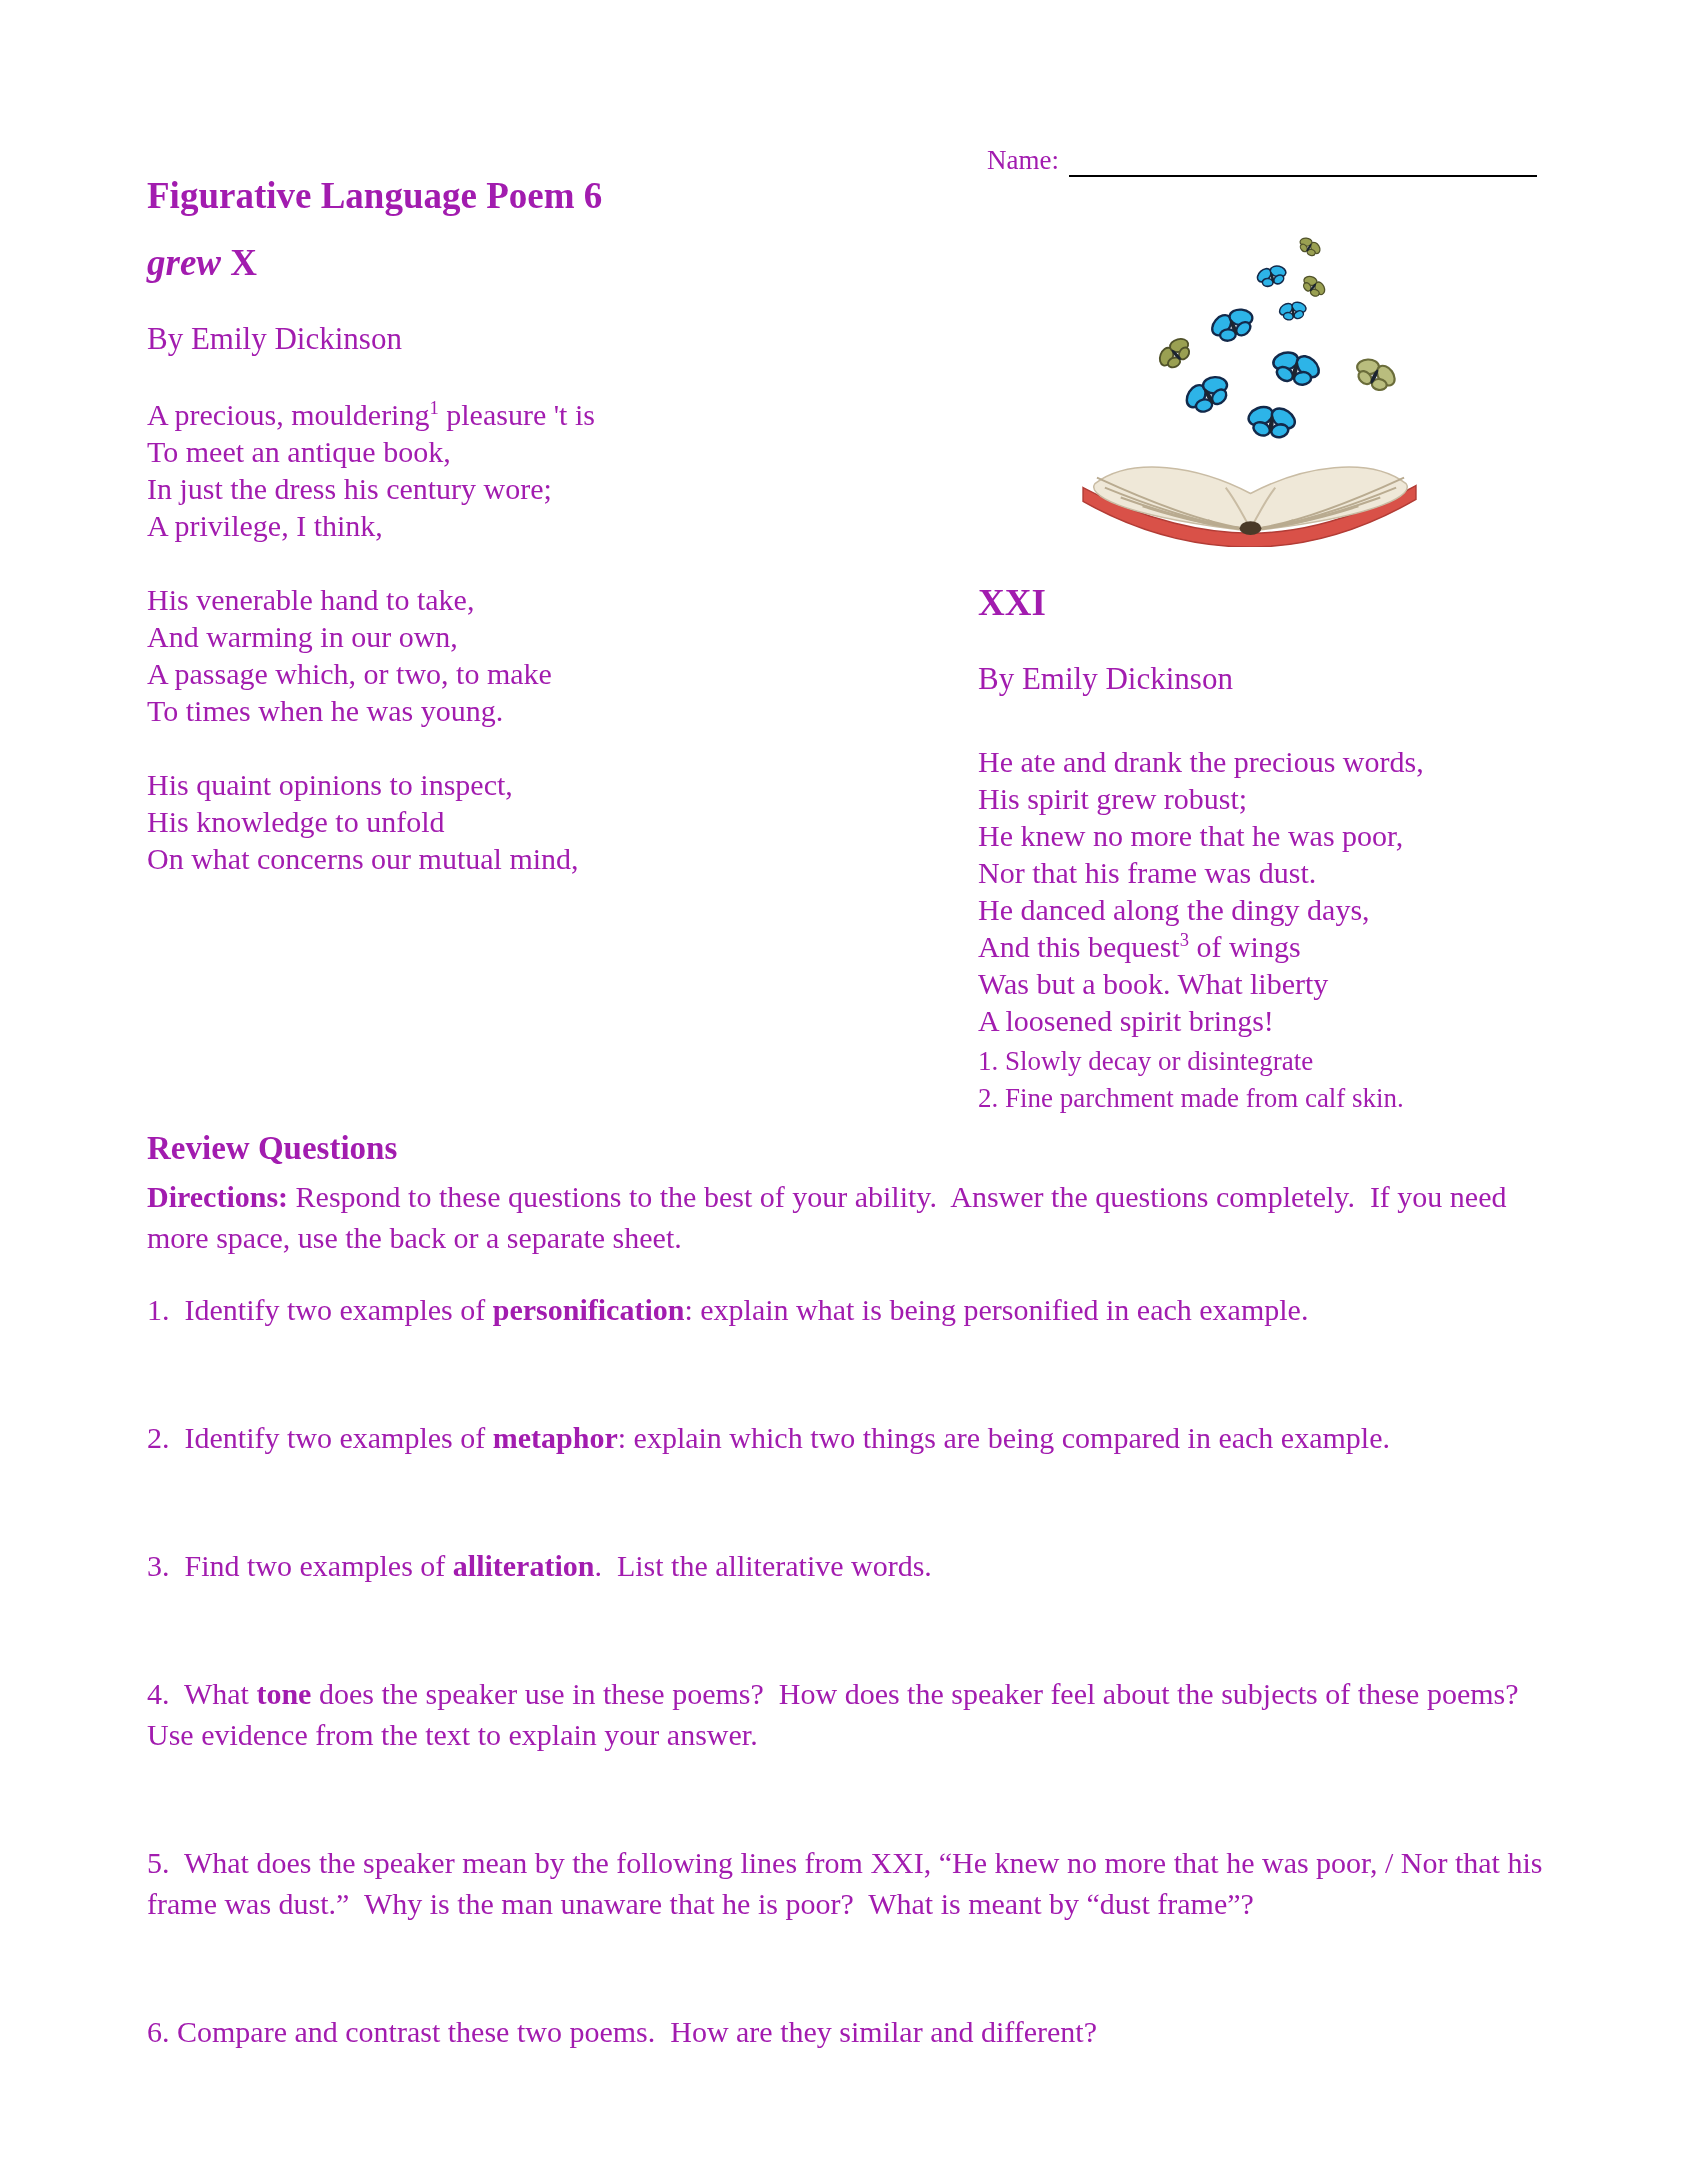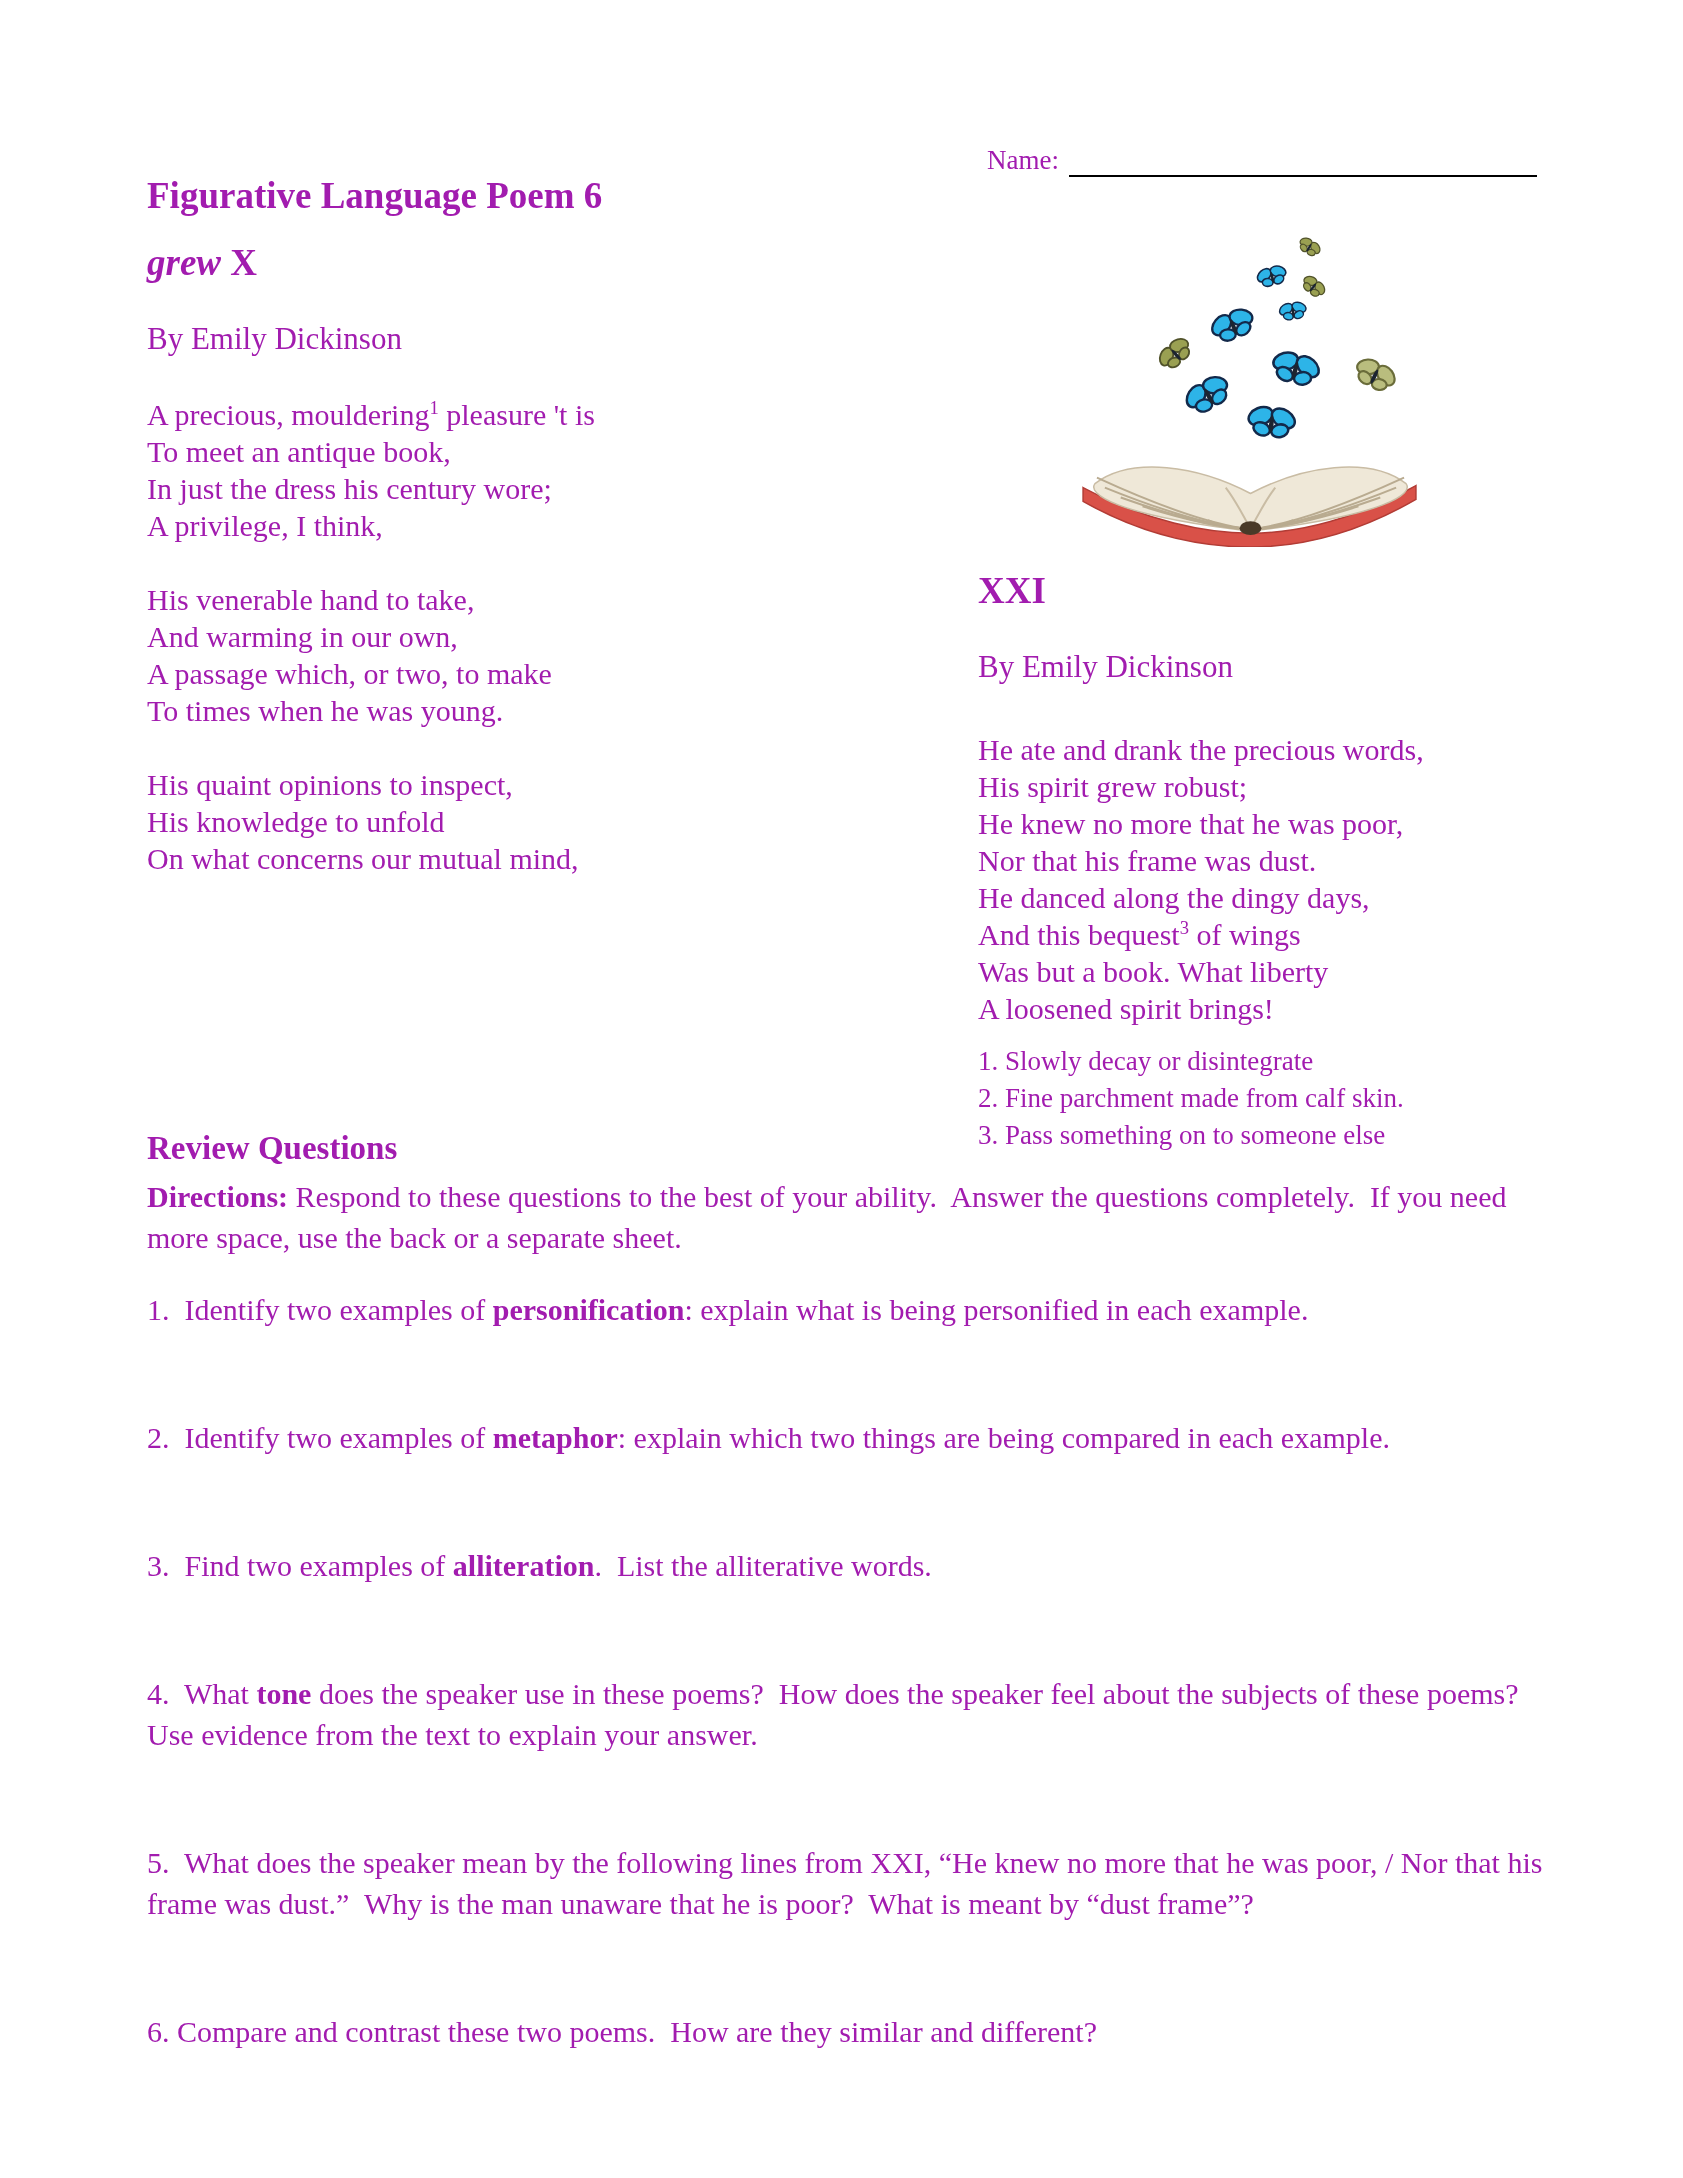--- a/index.html
+++ b/index.html
@@ -28,21 +28,21 @@
   .poem-x .poem-title i{font-style:italic;}
   .byline{font-size:31px;line-height:40px;margin-top:33px;}
   .poem-x .stanzas{margin-top:37px;}
   .poem-line{font-size:30px;line-height:37px;white-space:pre-wrap;}
   .stanza + .stanza{margin-top:37px;}
   sup{font-size:62%;line-height:0;vertical-align:super;}
   
   .illustration{position:absolute;left:1077px;top:228px;width:347px;height:319px;}
   .illustration svg{display:block;width:100%;height:100%;}
   
-  .poem-xxi{position:absolute;left:978px;top:568px;width:594px;}
+  .poem-xxi{position:absolute;left:978px;top:580px;width:594px;}
   .poem-xxi .poem-title{margin:0;font-size:37px;line-height:46px;font-weight:bold;}
   .poem-xxi .stanzas{margin-top:44px;}
   
   .footnotes{position:absolute;left:978px;top:1043px;font-size:27px;line-height:37px;}
   
   .review-heading{
     position:absolute;left:147px;top:1127px;margin:0;
     font-size:33px;font-weight:bold;line-height:42px;
   }
   .directions{
@@ -157,21 +157,20 @@
           <div class="poem-line">And this bequest<sup>3</sup> of wings</div>
           <div class="poem-line">Was but a book. What liberty</div>
           <div class="poem-line">A loosened spirit brings!</div>
         </div>
       </div>
   </section>
 
   <div class="footnotes" id="footnotes">
       <div>1. Slowly decay or disintegrate</div>
       <div>2. Fine parchment made from calf skin.</div>
-      <div>3. Pass something on to someone else</div>
     </div>
 
   <h2 class="review-heading">Review Questions</h2>
 
   <p class="directions" id="directions"><b>Directions:</b> Respond to these questions to the best of your ability.  Answer the questions completely.  If you need more space, use the back or a separate sheet.</p>
 
   <div class="questions" id="questions">
       <div class="question">1.  Identify two examples of <b>personification</b>: explain what is being personified in each example.</div>
       <div class="question">2.  Identify two examples of <b>metaphor</b>: explain which two things are being compared in each example.</div>
       <div class="question">3.  Find two examples of <b>alliteration</b>.  List the alliterative words.</div>

